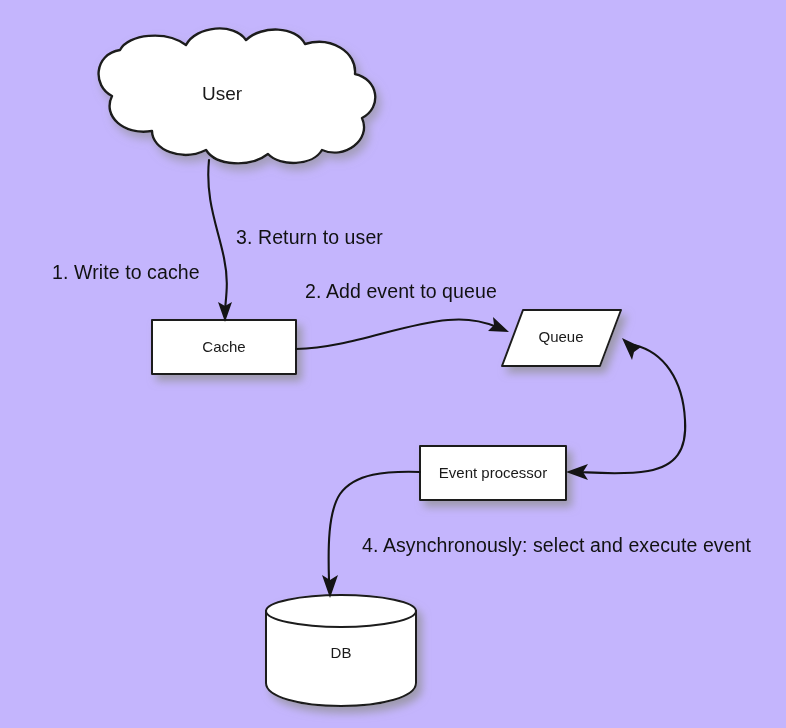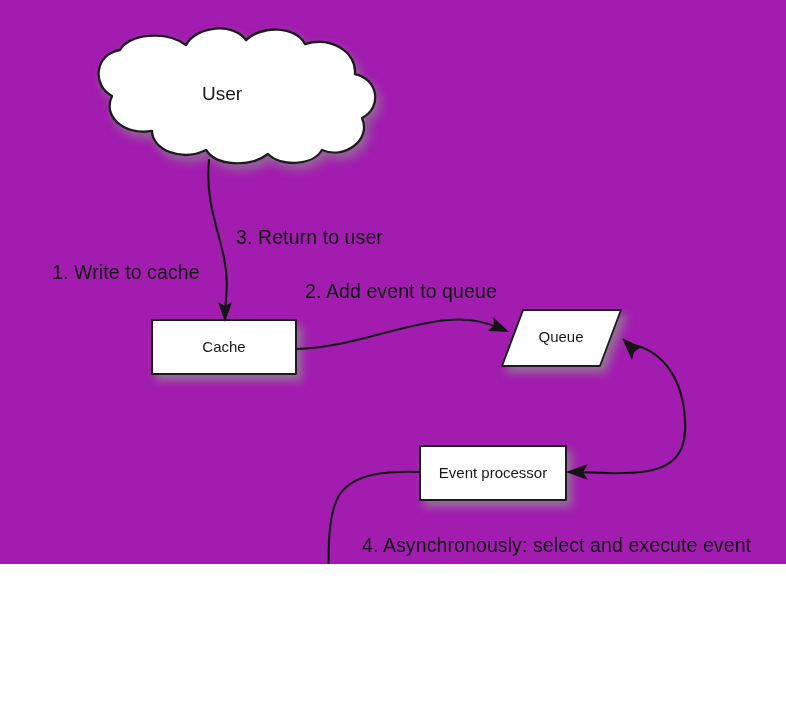--- a/index.html
+++ b/index.html
@@ -6,22 +6,22 @@
     margin: 0;
     padding: 0;
     background: #ffffff;
   }
   body {
     font-family: "Liberation Sans", sans-serif;
   }
   #canvas {
     position: relative;
     width: 786px;
-    height: 564px;
-    background: #a21caf;
+    height: 728px;
+    background: #c4b5fd;
     overflow: hidden;
   }
   #diagram-svg {
     position: absolute;
     left: 0;
     top: 0;
     width: 786px;
     height: 728px;
   }
   .shape-label {

